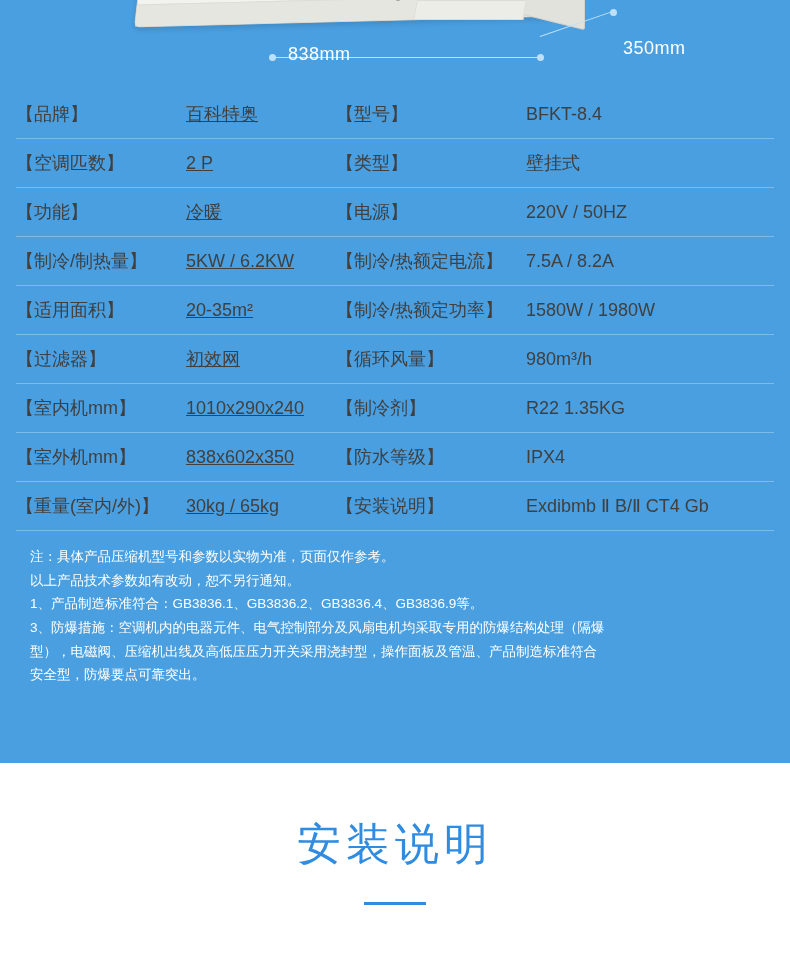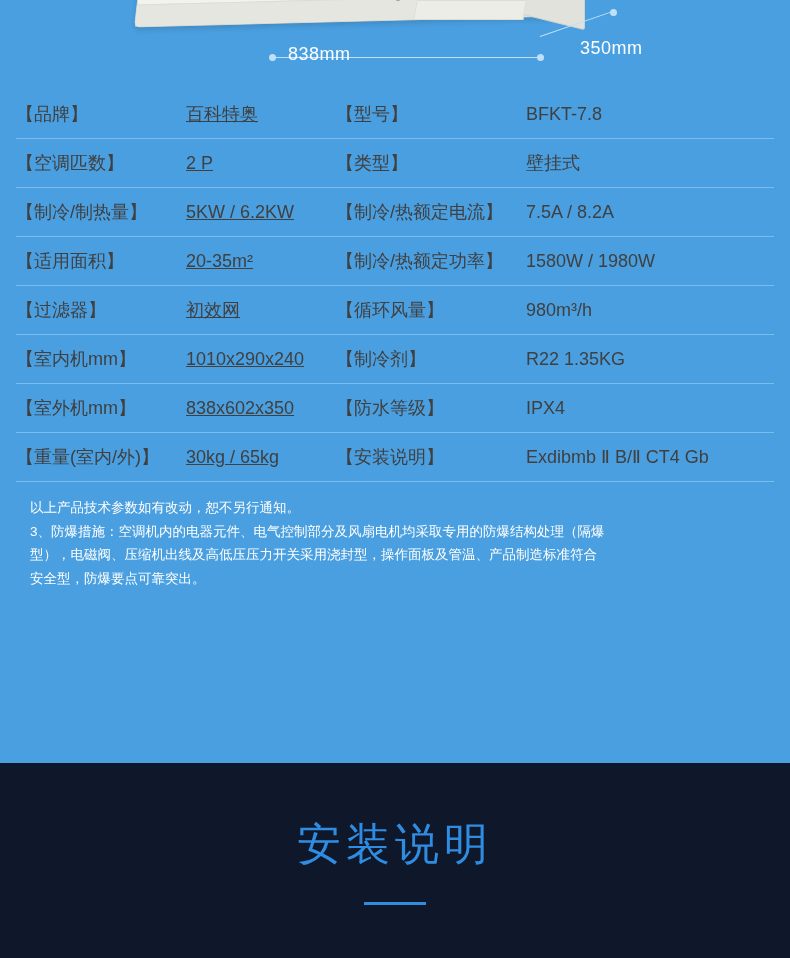--- a/index.html
+++ b/index.html
@@ -123,21 +123,21 @@
     line-height: 1.75;
   }
   .notes p { margin: 0; }
   
   .bottom {
     position: absolute;
     left: 0;
     bottom: 0;
     width: 100%;
     height: 195px;
-    background: #0f172a;
+    background: #ffffff;
     text-align: center;
   }
   .bottom-title {
     margin-top: 52px;
     font-size: 44px;
     color: #2f8ce0;
     letter-spacing: 5px;
     font-weight: normal;
   }
   .bottom-rule {
@@ -160,38 +160,44 @@
     <div class="unit-foot"></div>
     <div class="unit-label">5</div>
 
     <div class="dim-line" style="left:272px; top:57px; width:268px;"></div>
     <div class="dim-dot" style="left:269px; top:54px;"></div>
     <div class="dim-dot" style="left:537px; top:54px;"></div>
     <div class="dim-text" style="left:288px; top:44px;">838mm</div>
 
     <div class="dim-line" style="left:540px; top:36px; width:78px; transform:rotate(-19deg); transform-origin:left center;"></div>
     <div class="dim-dot" style="left:610px; top:9px;"></div>
-    <div class="dim-text" style="left:580px; top:38px;">350mm</div>
+    <div class="dim-text" style="left:623px; top:38px;">350mm</div>
   </div>
 
   <table class="spec-table">
     <tbody>
       <tr>
         <td class="lbl">【品牌】</td>
         <td class="val">百科特奥</td>
         <td class="lbl2">【型号】</td>
-        <td class="val2">BFKT-7.8</td>
+        <td class="val2">BFKT-8.4</td>
       </tr>
       <tr>
         <td class="lbl">【空调匹数】</td>
         <td class="val">2 P</td>
         <td class="lbl2">【类型】</td>
         <td class="val2">壁挂式</td>
       </tr>
       <tr>
+        <td class="lbl">【功能】</td>
+        <td class="val">冷暖</td>
+        <td class="lbl2">【电源】</td>
+        <td class="val2">220V / 50HZ</td>
+      </tr>
+      <tr>
         <td class="lbl">【制冷/制热量】</td>
         <td class="val">5KW / 6.2KW</td>
         <td class="lbl2">【制冷/热额定电流】</td>
         <td class="val2">7.5A / 8.2A</td>
       </tr>
       <tr>
         <td class="lbl">【适用面积】</td>
         <td class="val">20-35m²</td>
         <td class="lbl2">【制冷/热额定功率】</td>
         <td class="val2">1580W / 1980W</td>
@@ -217,21 +223,23 @@
       <tr>
         <td class="lbl">【重量(室内/外)】</td>
         <td class="val">30kg / 65kg</td>
         <td class="lbl2">【安装说明】</td>
         <td class="val2">Exdibmb Ⅱ B/Ⅱ CT4 Gb</td>
       </tr>
     </tbody>
   </table>
 
   <div class="notes">
+    <p>注：具体产品压缩机型号和参数以实物为准，页面仅作参考。</p>
     <p>以上产品技术参数如有改动，恕不另行通知。</p>
+    <p>1、产品制造标准符合：GB3836.1、GB3836.2、GB3836.4、GB3836.9等。</p>
     <p>3、防爆措施：空调机内的电器元件、电气控制部分及风扇电机均采取专用的防爆结构处理（隔爆</p>
     <p>型），电磁阀、压缩机出线及高低压压力开关采用浇封型，操作面板及管温、产品制造标准符合</p>
     <p>安全型，防爆要点可靠突出。</p>
   </div>
 
   <div class="bottom">
     <div class="bottom-title">安装说明</div>
     <div class="bottom-rule"></div>
   </div>
 

